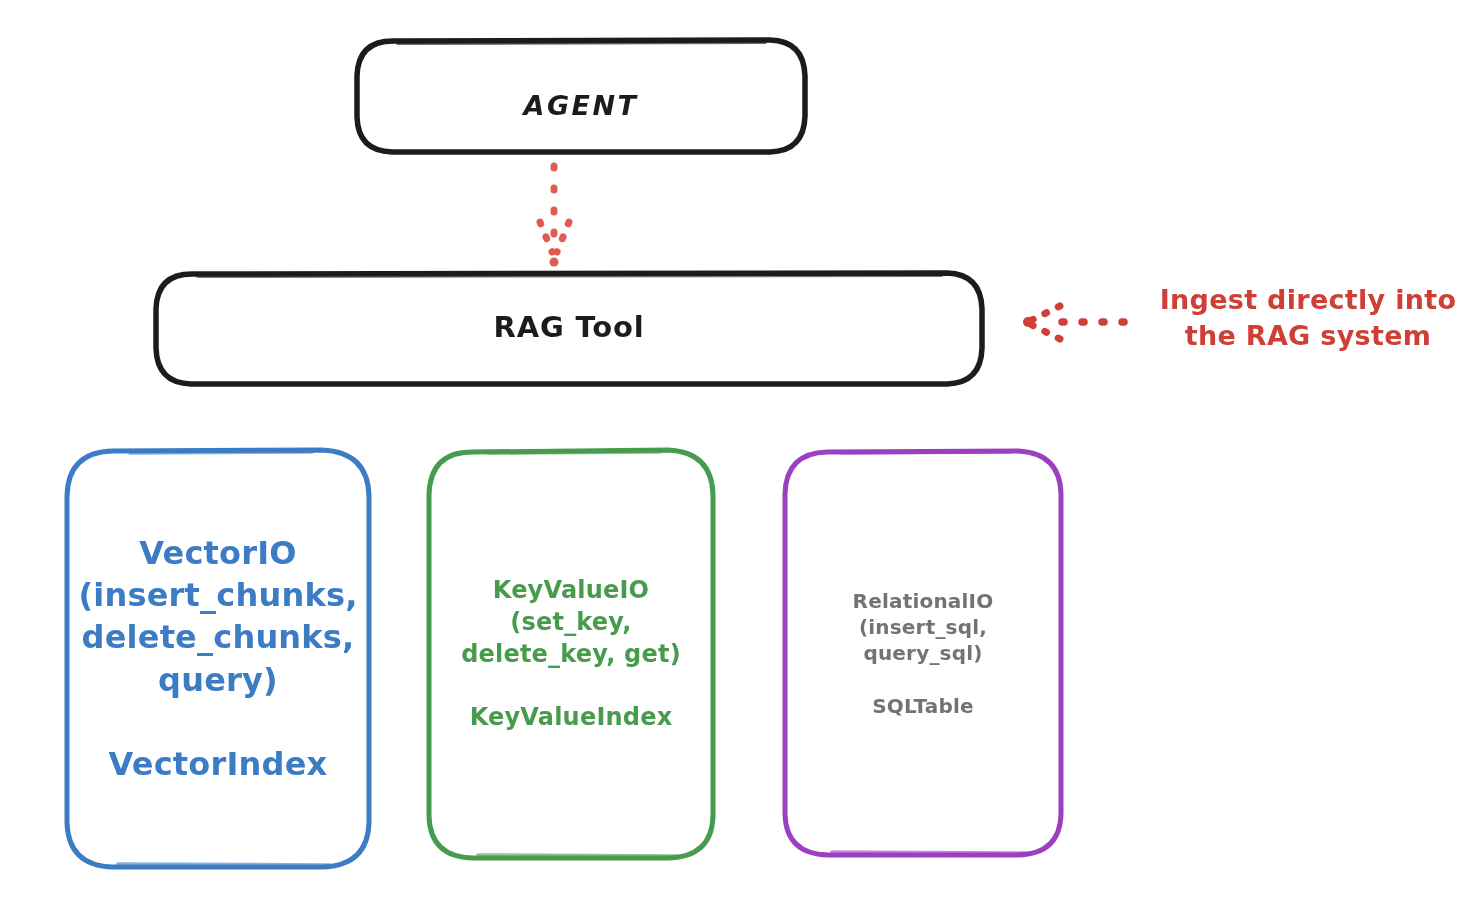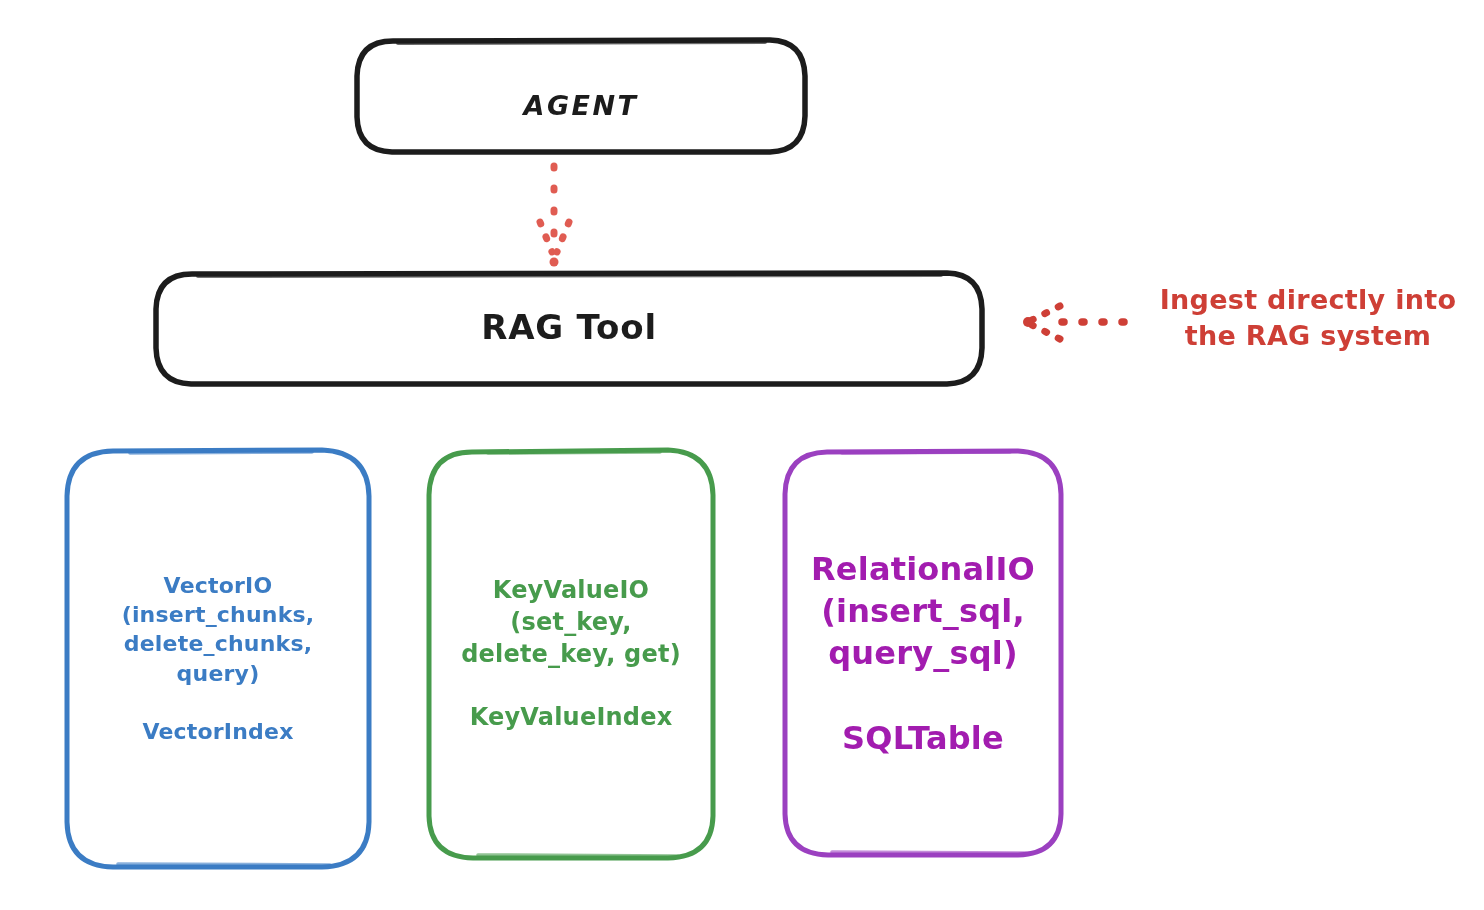--- a/index.html
+++ b/index.html
@@ -54,21 +54,21 @@
 
   
   #ragtool-box {
     left: 156px;
     top: 272px;
     width: 826px;
     height: 112px;
   }
   #ragtool-box .node-label {
     font-family: "DejaVu Sans", sans-serif;
-    font-size: 34px;
+    font-size: 29px;
     font-weight: 600;
     color: #1c1c1c;
     letter-spacing: 0.8px;
   }
 
   
   #vectorio-box {
     left: 67px;
     top: 449px;
     width: 302px;
@@ -87,23 +87,23 @@
     height: 405px;
   }
   .leaf-label {
     font-family: "DejaVu Sans", sans-serif;
     font-size: 25px;
     font-weight: 600;
     line-height: 1.32;
     white-space: pre-line;
     letter-spacing: 0.2px;
   }
-  #vectorio-box .leaf-label { color: #3b7cc4; font-size: 22px; }
+  #vectorio-box .leaf-label { color: #3b7cc4; font-size: 32px; }
   #keyvalueio-box .leaf-label { color: #479b4c; font-size: 24px; }
-  #relationalio-box .leaf-label { color: #a21caf; font-size: 32px; }
+  #relationalio-box .leaf-label { color: #737373; font-size: 20px; }
 
   
   #ingest-annotation {
     position: absolute;
     left: 1140px;
     top: 276px;
     width: 336px;
     text-align: center;
     color: #ce3f36;
     font-family: "DejaVu Sans", sans-serif;

